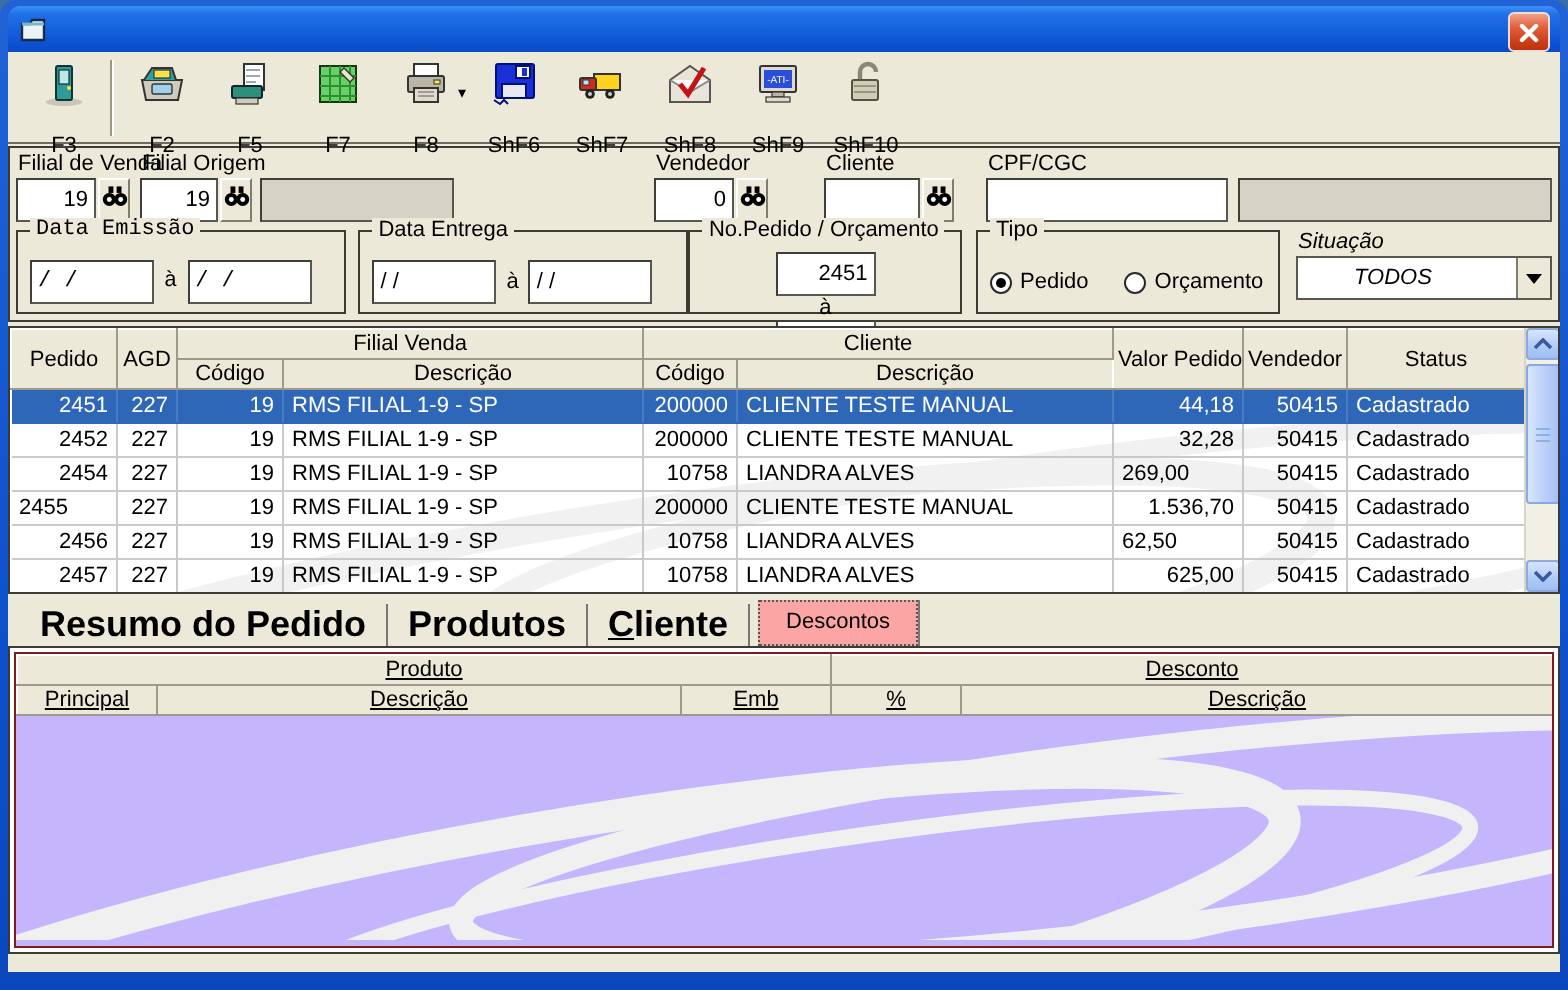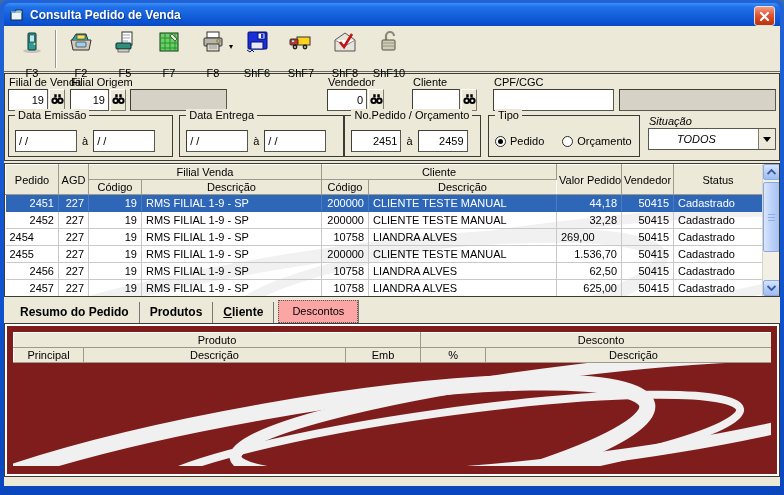--- a/index.html
+++ b/index.html
@@ -64,44 +64,43 @@
   
   .vscroll{position:absolute;top:0;right:0;width:17px;height:100%;background:#f2efe4;border-left:1px solid #d8d5c8;}
   .sbtn{position:absolute;left:0;width:17px;height:16px;border-radius:2px;background:linear-gradient(180deg,#d7e5fd,#b3ccf7 55%,#9dbdf4);border:1px solid #8caade;display:flex;align-items:center;justify-content:center;cursor:pointer;}
   .sbtn.up{top:0;} .sbtn.down{bottom:0;}
   .sthumb{position:absolute;left:0;top:18px;width:17px;height:70px;border-radius:2px;background:linear-gradient(90deg,#d8e5fd,#bdd2f9 50%,#a4c1f5);border:1px solid #89a8e0;cursor:grab;}
   .sthumb::after{content:"";position:absolute;left:4px;right:4px;top:31px;height:8px;
     background:repeating-linear-gradient(180deg,#8eaee6 0 1px,transparent 1px 3px);}
 
   
   .tabstrip{height:26px;display:flex;align-items:flex-end;padding:0 0 0 6px;}
-  .tab{font-weight:bold;font-size:12px;padding:3px 10px 4px 10px;border-right:1px solid #777;line-height:14px;cursor:pointer;white-space:nowrap;}
+  .tab{font-weight:bold;font-size:18px;padding:3px 10px 4px 10px;border-right:1px solid #777;line-height:14px;cursor:pointer;white-space:nowrap;}
   .tab:last-child{border-right:none;}
   .tab.active{font-weight:normal;font-size:11px;outline:1px dotted #555;outline-offset:-1px;border-right:none;margin-left:4px;padding:4px 14px 5px 14px;background:#fca5a5;box-shadow:1px 0 0 #777;}
 
   
   .detailpanel{height:154px;background:#fff;padding:2px;position:relative;overflow:hidden;}
-  .detailinner{border:6px solid #7f1d1d;height:100%;position:relative;overflow:hidden;background:#7f1d1d;}
+  .detailinner{border:1px solid #7f1d1d;height:100%;position:relative;overflow:hidden;background:#c4b5fd;text-decoration:underline;}
   table.dgrid{border-collapse:collapse;table-layout:fixed;width:768px;}
   .dgrid th{background:#ece9d8;border:1px solid #9c9a8a;border-top-color:#fff;border-left-color:#fff;font-weight:normal;height:15px;padding:0 2px;white-space:nowrap;overflow:hidden;}
   .swoosh{position:absolute;left:0;bottom:0;pointer-events:none;}
 </style>
 </head>
 <body>
 
 <div class="window">
 
   <div class="titlebar">
     <span class="title-icon">
       <svg width="16" height="16" viewBox="0 0 16 16">
         <path d="M2 5 l4 0 1-2 6 0 0 10 -11 0 z" fill="#e9f4f6" stroke="#1a2a4a" stroke-width="1.2"></path>
         <path d="M2 5 l11 0" stroke="#7ab6c8" stroke-width="1.5"></path>
       </svg>
     </span>
-    <span class="title-text">Consulta Pedido de Venda</span>
     <div class="close-btn">
       <svg width="11" height="11" viewBox="0 0 11 11">
           <path d="M2 2 L9 9 M9 2 L2 9" stroke="#fff" stroke-width="2.2" stroke-linecap="round"></path>
         </svg>
     </div>
   </div>
 
   <div class="content">
 
     <div class="toolbar">
@@ -190,20 +189,32 @@
         </div>
         <div class="tbtn">
           <span class="ticon">
             <svg width="26" height="24" viewBox="0 0 26 24">
               <path d="M3 10 L13 3 23 10 23 21 3 21 Z" fill="#e8e4da" stroke="#555"></path>
               <path d="M3 10 L13 16 23 10" fill="#fff" stroke="#888"></path>
               <path d="M8 12 L12 17 20 4" fill="none" stroke="#c21414" stroke-width="2.6"></path>
             </svg>
           </span>
           <span class="tlabel">ShF8</span>
+        </div>
+        <div class="tbtn">
+          <span class="ticon">
+            <svg width="24" height="24" viewBox="0 0 24 24">
+              <rect x="3" y="3" width="18" height="13" rx="1" fill="#dedbce" stroke="#333"></rect>
+              <rect x="5" y="5" width="14" height="9" fill="#2a4ed8"></rect>
+              <text x="12" y="11.5" font-size="5" fill="#fff" text-anchor="middle" font-family="sans-serif">-ATI-</text>
+              <rect x="9" y="16" width="6" height="2.5" fill="#b9b6a8" stroke="#333" stroke-width=".6"></rect>
+              <rect x="6" y="18.5" width="12" height="2.5" fill="#dedbce" stroke="#333" stroke-width=".6"></rect>
+            </svg>
+          </span>
+          <span class="tlabel">ShF9</span>
         </div>
         <div class="tbtn">
           <span class="ticon">
             <svg width="22" height="24" viewBox="0 0 22 24">
               <path d="M8 10 V6 a4 4 0 018 0" fill="none" stroke="#8a8774" stroke-width="2.2"></path>
               <rect x="4" y="10" width="13" height="10" rx="1" fill="#cfccb8" stroke="#55533f"></rect>
               <path d="M5 13h11M5 16h11" stroke="#9a977f" stroke-width="1"></path>
             </svg>
           </span>
           <span class="tlabel">ShF10</span>
@@ -285,33 +296,33 @@
           <span class="flabel">CPF/CGC</span>
           <span class="tb" style="width:121px;"></span>
         </div>
         <div class="ffield" style="margin-left:5px;width:157px;">
           <span class="flabel">&nbsp;</span>
           <span class="tb ro" style="width:157px;"></span>
         </div>
       </div>
 
       <div class="frow2">
-        <div class="gbox" style="width:167px;">
+        <div class="gbox" style="width:167px;font-family:Liberation Mono, monospace;">
           <span class="legend">Data Emissão</span>
           <span class="tb" style="width:62px;">/ /</span>
           <span class="sep-a">à</span>
           <span class="tb" style="width:62px;">/ /</span>
         </div>
         <div class="gbox" style="width:167px;margin-left:6px;">
           <span class="legend">Data Entrega</span>
           <span class="tb" style="width:62px;">/ /</span>
           <span class="sep-a">à</span>
           <span class="tb" style="width:62px;">/ /</span>
         </div>
-        <div class="gbox" style="width:138px;margin-left:0;">
+        <div class="gbox" style="width:138px;margin-left:0;flex-direction:column;">
           <span class="legend">No.Pedido / Orçamento</span>
           <span class="tb num" style="width:50px;">2451</span>
           <span class="sep-a">à</span>
           <span class="tb num" style="width:50px;">2459</span>
         </div>
         <div class="gbox" style="width:152px;margin-left:7px;">
           <span class="legend">Tipo</span>
           <span id="tipo-options" style="display:flex;">
               <span class="radio">
                 <span class="rdot on"></span>
@@ -388,21 +399,21 @@
               <td style="text-align: right;">227</td>
               <td style="text-align: right;">19</td>
               <td style="text-align: left;">RMS FILIAL 1-9 - SP</td>
               <td style="text-align: right;">200000</td>
               <td style="text-align: left;">CLIENTE TESTE MANUAL</td>
               <td style="text-align: right;">32,28</td>
               <td style="text-align: right;">50415</td>
               <td style="text-align: left;">Cadastrado</td>
             </tr>
             <tr>
-              <td style=" margin-top: 24px;">2454</td>
+              <td style="text-align: right; margin-top: 24px;">2454</td>
               <td style="text-align: right;">227</td>
               <td style="text-align: right;">19</td>
               <td style="text-align: left;">RMS FILIAL 1-9 - SP</td>
               <td style="text-align: right;">10758</td>
               <td style="text-align: left;">LIANDRA ALVES</td>
               <td style="">269,00</td>
               <td style="text-align: right;">50415</td>
               <td style="text-align: left;">Cadastrado</td>
             </tr>
             <tr>
@@ -416,21 +427,21 @@
               <td style="text-align: right;">50415</td>
               <td style="text-align: left;">Cadastrado</td>
             </tr>
             <tr>
               <td style="text-align: right;">2456</td>
               <td style="text-align: right;">227</td>
               <td style="text-align: right;">19</td>
               <td style="text-align: left;">RMS FILIAL 1-9 - SP</td>
               <td style="text-align: right;">10758</td>
               <td style="text-align: left;">LIANDRA ALVES</td>
-              <td style="text-align: right;">62,50</td>
+              <td style="text-align: left;">62,50</td>
               <td style="text-align: right;">50415</td>
               <td style="text-align: left;">Cadastrado</td>
             </tr>
             <tr>
               <td style="text-align: right;">2457</td>
               <td style="text-align: right;">227</td>
               <td style="text-align: right;">19</td>
               <td style="text-align: left;">RMS FILIAL 1-9 - SP</td>
               <td style="text-align: right;">10758</td>
               <td style="text-align: left;">LIANDRA ALVES</td>

